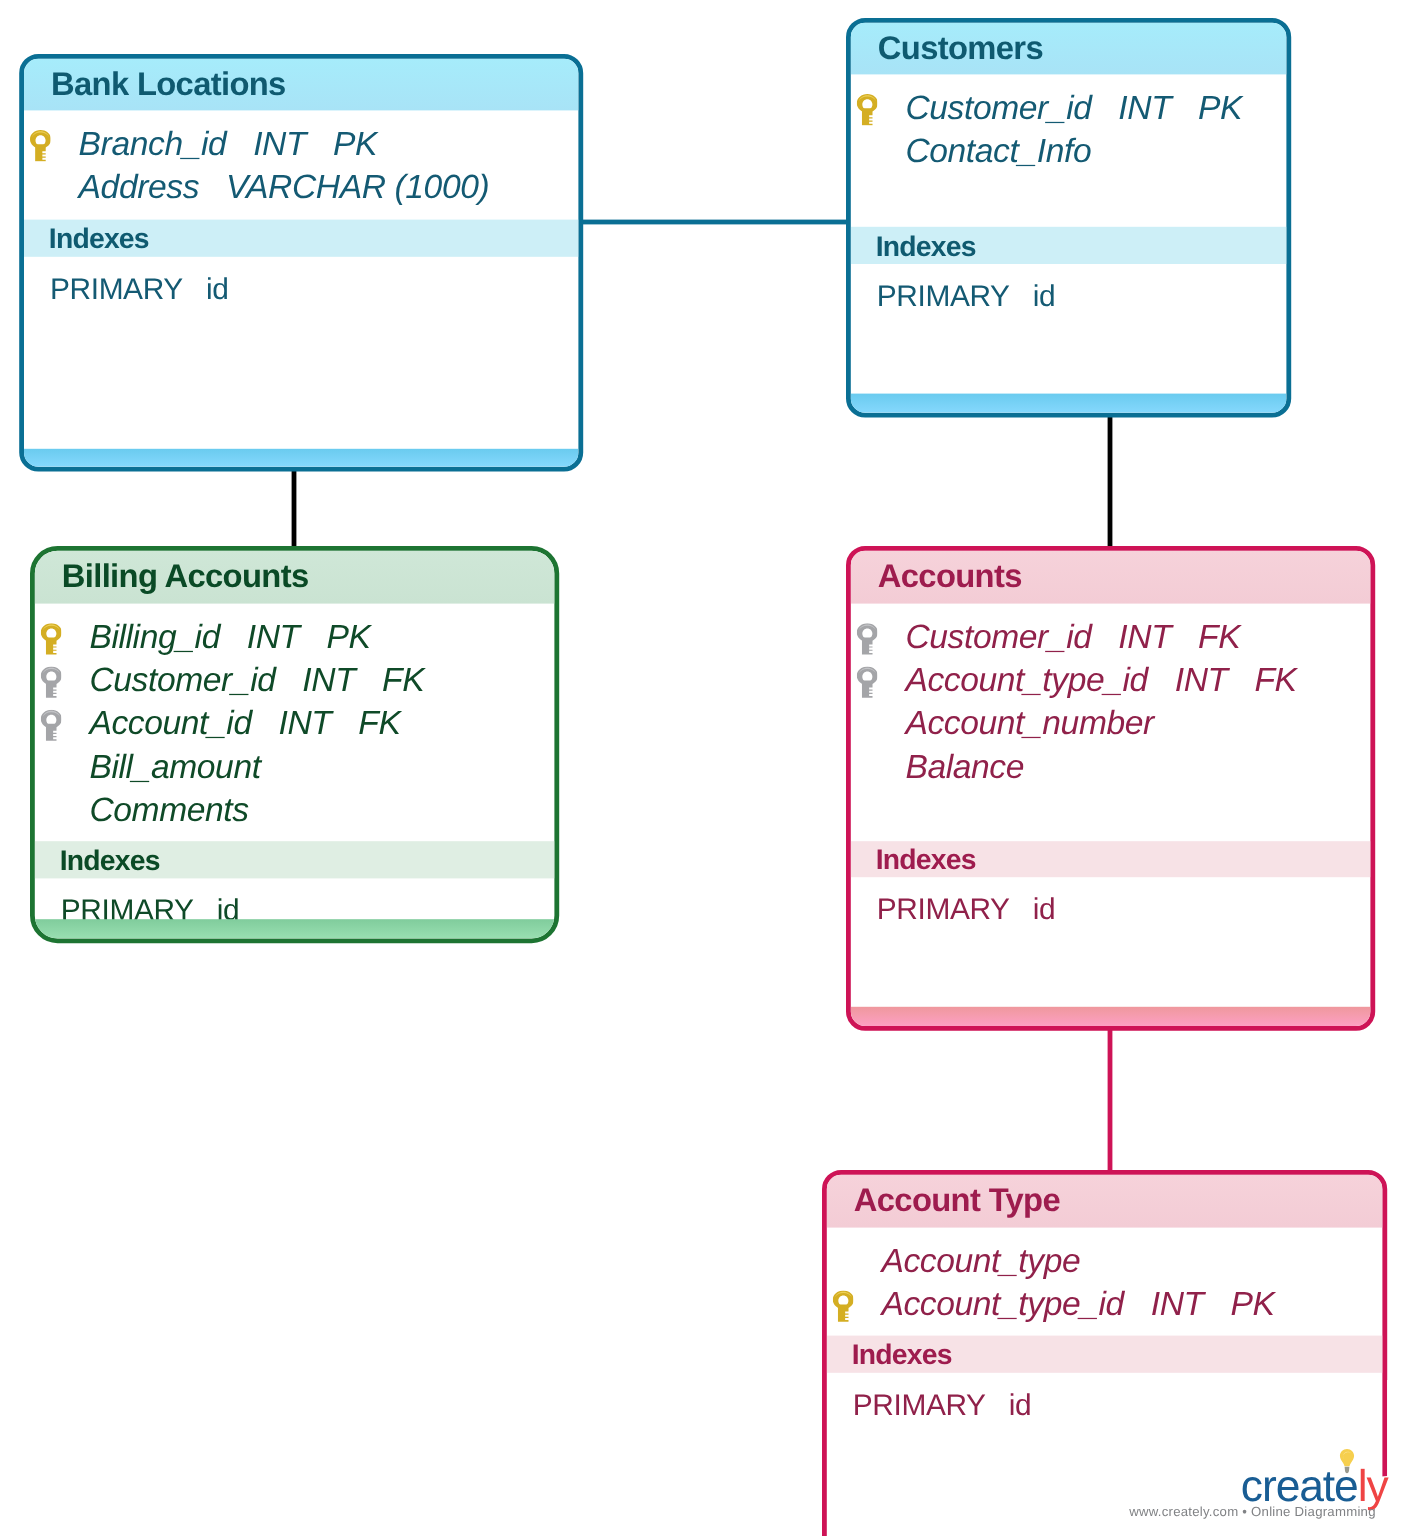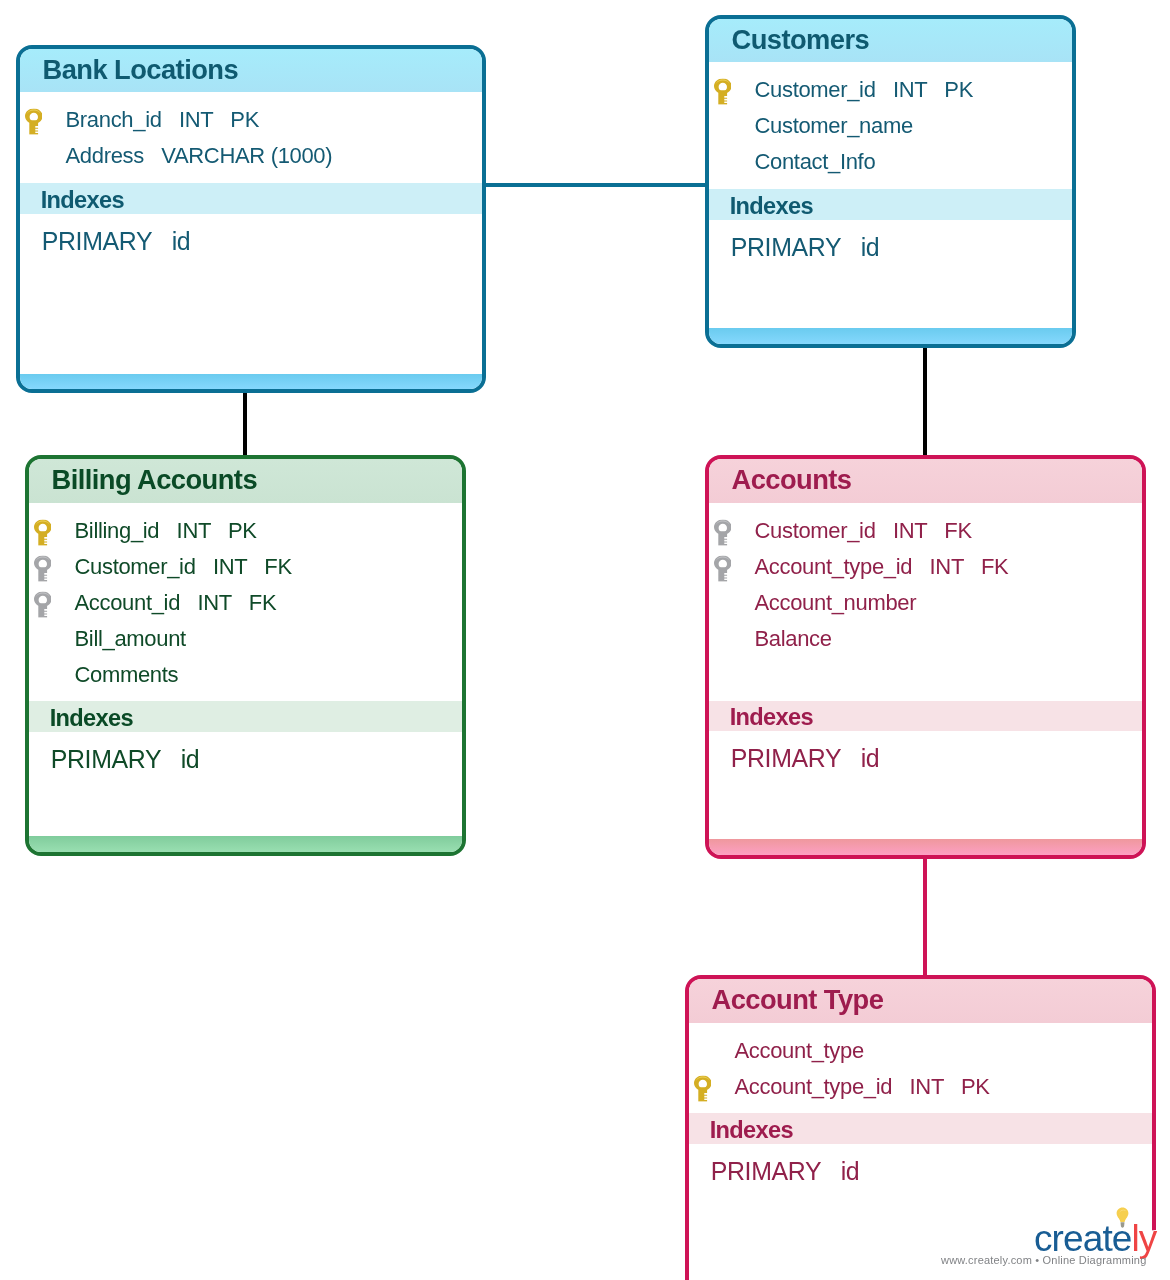--- a/index.html
+++ b/index.html
@@ -13,32 +13,32 @@
   #conn-bl-cu{left:483px;top:183px;width:224px;height:4.4px;}
   #conn-bl-ba{left:242.7px;top:333px;width:4.4px;height:124px;}
   #conn-cu-ac{left:922.7px;top:343px;width:4.4px;height:114px;}
   #conn-ac-at{left:922.7px;top:853px;width:4.4px;height:124px;}
 
   
   .entity{position:absolute;box-sizing:border-box;border-radius:16px;
           border-style:solid;border-width:4px;background:#fff;overflow:hidden;}
   #ent-bank-locations  {left:16px; top:45px;  width:470px;height:348px;}
   #ent-customers       {left:705px;top:15px;  width:371px;height:333px;}
-  #ent-billing-accounts{left:25px; top:455px; width:441px;height:401px;}
+  #ent-billing-accounts{left:25px; top:455px; width:441px;height:331px;border-radius:23px;}
   #ent-accounts        {left:705px;top:455px; width:441px;height:404px;}
   #ent-account-type    {left:685px;top:975px; width:471px;height:335px;}
 
   .ent-head{position:absolute;left:0;right:0;top:0;
             font-weight:bold;display:flex;align-items:center;}
   .ent-head span{padding-left:22.5px;font-size:27.3px;letter-spacing:-0.55px;position:relative;top:-1px;}
   .fields{position:absolute;left:0;right:0;}
   .row{display:flex;align-items:center;height:36px;}
   .keycell{width:45.5px;flex:none;position:relative;}
   .keycell svg{position:absolute;left:4.8px;top:50%;transform:translateY(-44%);}
-  .ftext{white-space:pre;font-size:22px;letter-spacing:-0.33px;}
+  .ftext{white-space:pre;font-size:28px;letter-spacing:-0.33px;font-style:italic;}
   .idx-head{position:absolute;left:0;right:0;font-weight:bold;display:flex;
             align-items:center;padding-top:3px;box-sizing:border-box;}
   .idx-head span{padding-left:20.7px;font-size:23.6px;letter-spacing:-0.65px;}
   .idx-row{position:absolute;left:0;right:0;display:flex;align-items:center;height:36px;}
   .idx-row span{padding-left:21.7px;white-space:pre;font-size:24.9px;letter-spacing:-0.33px;}
   .foot{position:absolute;left:0;right:0;}
 
   
   #ent-bank-locations   .ent-head{height:43px}
   #ent-bank-locations   .fields  {top:53px}
@@ -159,24 +159,20 @@
             <svg class="keyicon" width="17.6" height="26.4" viewBox="0 0 176 264">
               <path d="M43 118 L131 118 L131 176 L103 176 L103 193 L131 193 L131 203 L103 203 L103 220 L131 220 L131 230 L103 230 L103 247 L131 247 L131 264 L43 264 Z" fill="#d4ae23"></path>
               <path d="M88 0 C39 0 0 34 0 77 C0 120 39 154 88 154 C137 154 176 120 176 77 C176 34 137 0 88 0 Z M88 43 C111 43 130 62 130 86 C130 110 111 129 88 129 C65 129 46 110 46 86 C46 62 65 43 88 43 Z" fill="#d4ae23"></path>
               <path d="M88 10 C54 10 25 31 16 59 C28 36 55 21 88 21 C121 21 148 36 160 59 C151 31 122 10 88 10 Z" fill="#ecd058"></path>
             </svg>
           </div>
         <span class="ftext">Customer_id   INT   PK</span>
       </div>
       <div class="row">
         <div class="keycell"></div>
-        <span class="ftext">Customer_name</span>
-      </div>
-      <div class="row">
-        <div class="keycell"></div>
         <span class="ftext">Contact_Info</span>
       </div>
     </div>
     <div class="idx-head">
       <span>Indexes</span>
     </div>
     <div class="idx-row">
       <span>PRIMARY   id</span>
     </div>
     <div class="foot"></div>

